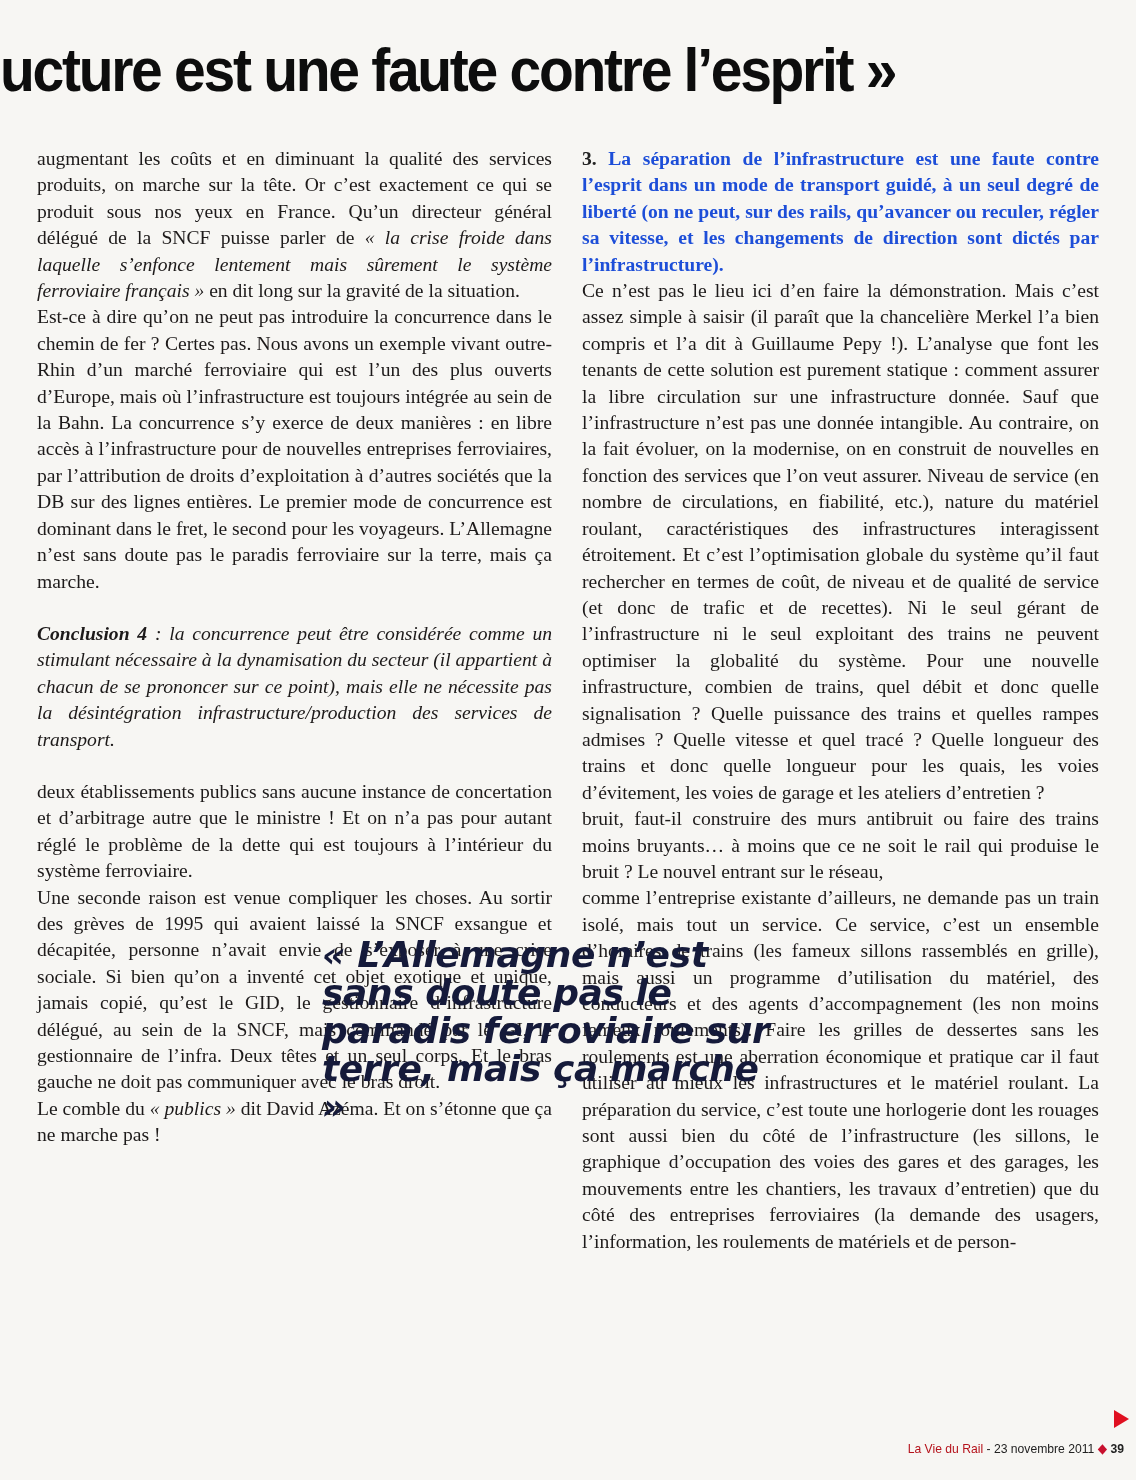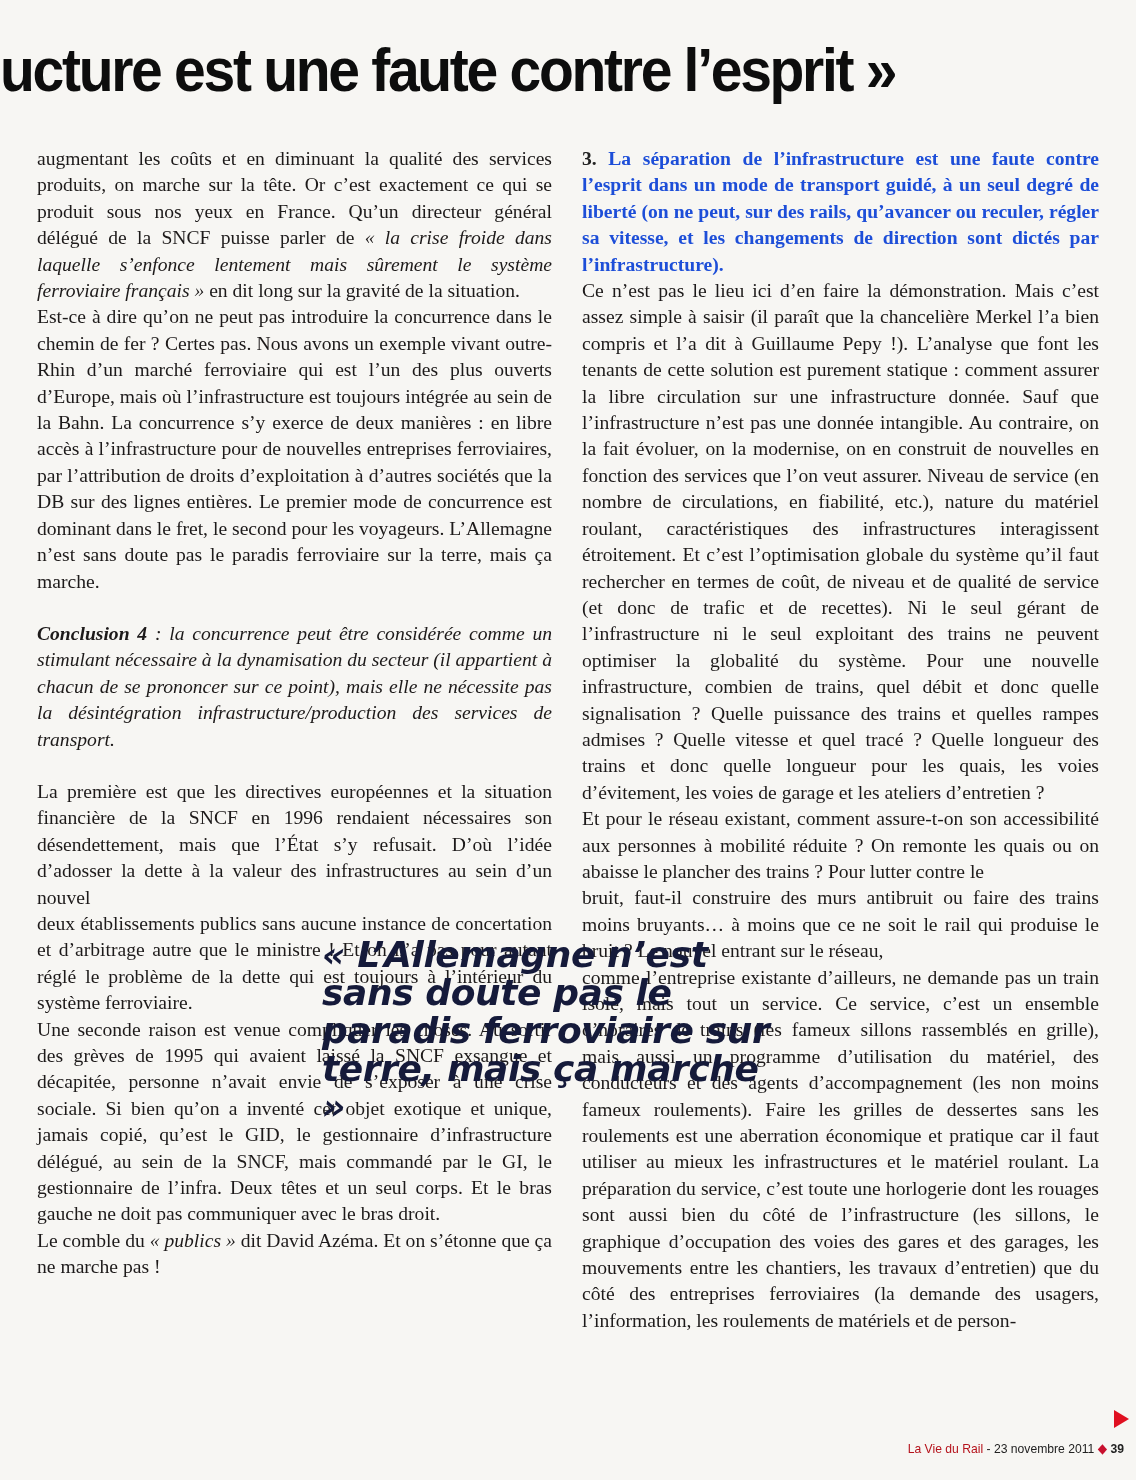--- a/index.html
+++ b/index.html
@@ -56,30 +56,28 @@
 <body>
 
 <div class="headline">ucture est une faute contre l’esprit »</div>
 
 <div class="col col-left">
   <p><span>augmentant les coûts et en diminuant la qualité des services produits, on marche sur la tête. Or c’est exactement ce qui se produit sous nos yeux en France. Qu’un directeur général délégué de la SNCF puisse parler de </span><span class="it">« la crise froide dans laquelle s’enfonce lentement mais sûrement le système ferroviaire français »</span><span> en dit long sur la gravité de la situation.</span></p>
   <p>Est-ce à dire qu’on ne peut pas introduire la concurrence dans le chemin de fer ? Certes pas. Nous avons un exemple vivant outre-Rhin d’un marché ferroviaire qui est l’un des plus ouverts d’Europe, mais où l’infrastructure est toujours intégrée au sein de la Bahn. La concurrence s’y exerce de deux manières : en libre accès à l’infrastructure pour de nouvelles entreprises ferroviaires, par l’attribution de droits d’exploitation à d’autres sociétés que la DB sur des lignes entières. Le premier mode de concurrence est dominant dans le fret, le second pour les voyageurs. L’Allemagne n’est sans doute pas le paradis ferroviaire sur la terre, mais ça marche.</p>
   <div class="gap"></div>
   <p class="it"><span class="conclusion-label">Conclusion 4</span><span> : la concurrence peut être considérée comme un stimulant nécessaire à la dynamisation du secteur (il appartient à chacun de se prononcer sur ce point), mais elle ne nécessite pas la désintégration infrastructure/production des services de transport.</span></p>
   <div class="gap"></div>
-  <p>La première est que les directives européennes et la situation financière de la SNCF en 1996 rendaient nécessaires son désendettement, mais que l’État s’y refusait. D’où l’idée d’adosser la dette à la valeur des infrastructures au sein d’un nouvel</p>
   <p>deux établissements publics sans aucune instance de concertation et d’arbitrage autre que le ministre ! Et on n’a pas pour autant réglé le problème de la dette qui est toujours à l’intérieur du système ferroviaire.</p>
   <p>Une seconde raison est venue compliquer les choses. Au sortir des grèves de 1995 qui avaient laissé la SNCF exsangue et décapitée, personne n’avait envie de s’exposer à une crise sociale. Si bien qu’on a inventé cet objet exotique et unique, jamais copié, qu’est le GID, le gestionnaire d’infrastructure délégué, au sein de la SNCF, mais commandé par le GI, le gestionnaire de l’infra. Deux têtes et un seul corps. Et le bras gauche ne doit pas communiquer avec le bras droit.</p>
   <p><span>Le comble du </span><span class="it">« publics »</span><span> dit David Azéma. Et on s’étonne que ça ne marche pas !</span></p>
 </div>
 
 <div class="col col-right">
   <p><span class="num">3. </span><span class="red">La séparation de l’infrastructure est une faute contre l’esprit dans un mode de transport guidé, à un seul degré de liberté (on ne peut, sur des rails, qu’avancer ou reculer, régler sa vitesse, et les changements de direction sont dictés par l’infrastructure).</span></p>
   <p>Ce n’est pas le lieu ici d’en faire la démonstration. Mais c’est assez simple à saisir (il paraît que la chancelière Merkel l’a bien compris et l’a dit à Guillaume Pepy !). L’analyse que font les tenants de cette solution est purement statique : comment assurer la libre circulation sur une infrastructure donnée. Sauf que l’infrastructure n’est pas une donnée intangible. Au contraire, on la fait évoluer, on la modernise, on en construit de nouvelles en fonction des services que l’on veut assurer. Niveau de service (en nombre de circulations, en fiabilité, etc.), nature du matériel roulant, caractéristiques des infrastructures interagissent étroitement. Et c’est l’optimisation globale du système qu’il faut rechercher en termes de coût, de niveau et de qualité de service (et donc de trafic et de recettes). Ni le seul gérant de l’infrastructure ni le seul exploitant des trains ne peuvent optimiser la globalité du système. Pour une nouvelle infrastructure, combien de trains, quel débit et donc quelle signalisation ? Quelle puissance des trains et quelles rampes admises ? Quelle vitesse et quel tracé ? Quelle longueur des trains et donc quelle longueur pour les quais, les voies d’évitement, les voies de garage et les ateliers d’entretien ?</p>
-  <p>Et pour le réseau existant, comment assure-t-on son accessibilité aux personnes à mobilité réduite ? On remonte les quais ou on abaisse le plancher des trains ? Pour lutter contre le</p>
   <p class="wrap-right">bruit, faut-il construire des murs antibruit ou faire des trains moins bruyants… à moins que ce ne soit le rail qui produise le bruit ? Le nouvel entrant sur le réseau,</p>
   <p>comme l’entreprise existante d’ailleurs, ne demande pas un train isolé, mais tout un service. Ce service, c’est un ensemble d’horaires de trains (les fameux sillons rassemblés en grille), mais aussi un programme d’utilisation du matériel, des conducteurs et des agents d’accompagnement (les non moins fameux roulements). Faire les grilles de dessertes sans les roulements est une aberration économique et pratique car il faut utiliser au mieux les infrastructures et le matériel roulant. La préparation du service, c’est toute une horlogerie dont les rouages sont aussi bien du côté de l’infrastructure (les sillons, le graphique d’occupation des voies des gares et des garages, les mouvements entre les chantiers, les travaux d’entretien) que du côté des entreprises ferroviaires (la demande des usagers, l’information, les roulements de matériels et de person-</p>
 </div>
 
 <div class="pullquote">« L’Allemagne n’est sans doute pas le paradis ferroviaire sur terre, mais ça marche »</div>
 
 <div class="arrow"></div>
 
 <div class="footer">
   <span class="brand">La Vie du Rail</span><span> - </span><span>23 novembre 2011</span><span class="diamond"> ◆ </span><span class="page">39</span>

